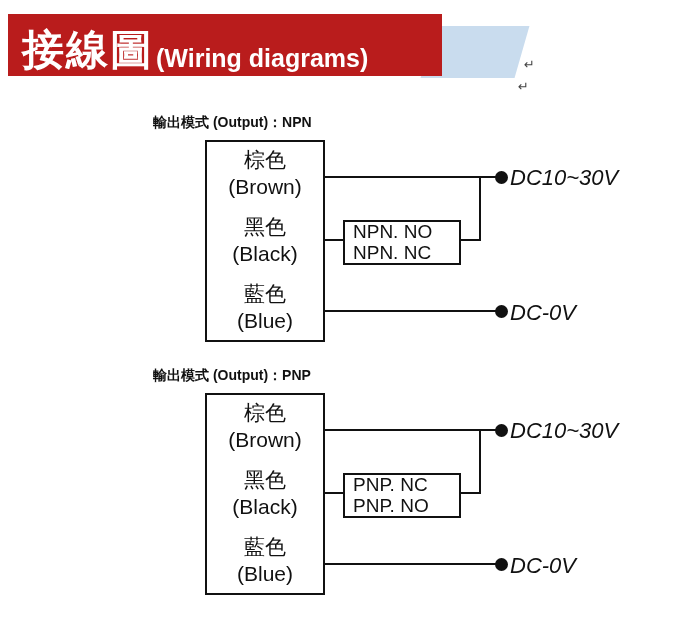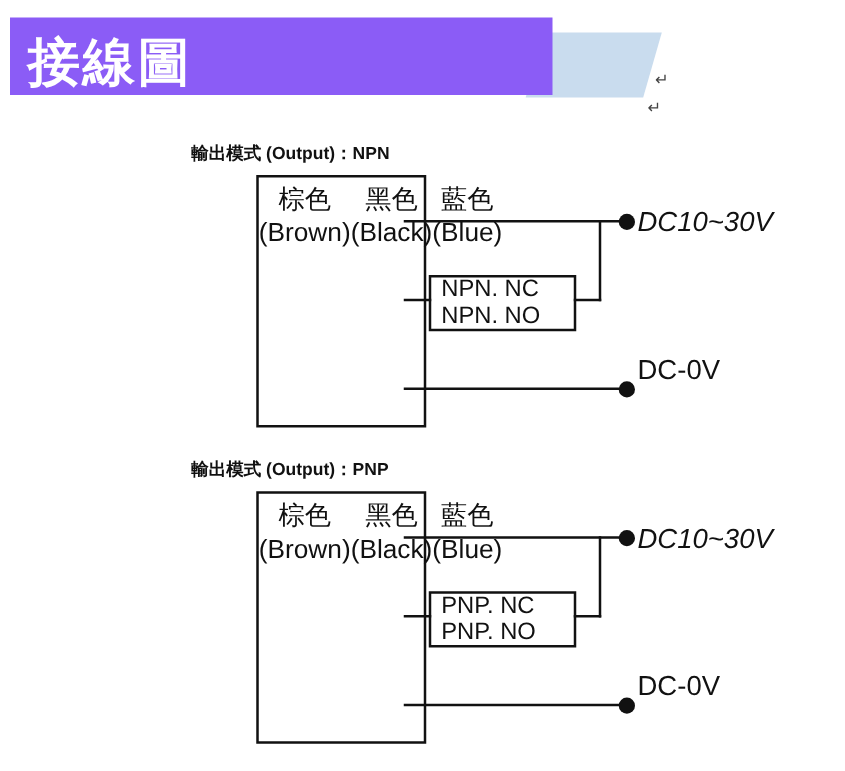--- a/index.html
+++ b/index.html
@@ -9,43 +9,43 @@
     overflow:hidden;
   }
 
   
   .banner-shadow {
     position:absolute; left:428px; top:26px; width:94px; height:52px;
     background:#c9dcee; transform:skewX(-16deg); z-index:1;
   }
   .banner {
     position:absolute; left:8px; top:14px; width:434px; height:62px;
-    background:#8b5cf6; z-index:2; box-sizing:border-box;
+    background:#b91c1c; z-index:2; box-sizing:border-box;
     display:flex; align-items:flex-end; padding:0 16px 5px 14px;
   }
   .banner-cjk { font-size:42px; font-weight:bold; color:#ffffff; line-height:1; letter-spacing:2px; }
   .banner-en  { font-size:25px; font-weight:bold; color:#ffffff; line-height:1.05; margin-left:2px; }
   .retmark {
     position:absolute; z-index:3; font-size:13px; color:#444444;
     font-family:"DejaVu Sans",sans-serif; line-height:1;
   }
   .r1 { left:524px; top:58px; }
   .r2 { left:518px; top:80px; }
 
   
   .diagram { position:absolute; left:0; width:676px; height:252px; }
   .d1 { top:112px; }
   .d2 { top:365px;padding-left:28px; }
 
   .dlabel { position:absolute; left:153px; top:2px; font-size:14px; font-weight:bold; }
 
   .sensor-box {
-    position:absolute; left:205px; top:28px; width:136px; height:202px;
+    position:absolute; left:205px; top:28px; width:120px; height:202px;
     border:2px solid #111111; box-sizing:border-box;
-    display:flex; justify-content:space-between;
+    display:flex; flex-direction:column; justify-content:space-between;
     padding:5px 0;
   }
   .wire-group { text-align:center; font-size:21px; line-height:1.28; }
 
   .line { position:absolute; background:#111111; }
   .brown-line { left:323px; top:64px;  width:180px; height:2px; }
   .black-line { left:323px; top:127px; width:22px;  height:2px; }
   .out-line   { left:459px; top:127px; width:22px;  height:2px; }
   .vert-line  { left:479px; top:64px;  width:2px;   height:65px; }
   .blue-line  { left:323px; top:198px; width:180px; height:2px; }
@@ -56,30 +56,31 @@
     display:flex; flex-direction:column; justify-content:center;
     padding-left:8px; font-size:19px; line-height:1.08;
   }
 
   .dot { position:absolute; width:13px; height:13px; border-radius:50%; background:#111111; }
   .dot-pos { left:495px; top:59px; }
   .dot-neg { left:495px; top:193px; }
 
   .term { position:absolute; font-size:22px; }
   .term-pos { left:510px; top:53px;font-style:italic; }
-  .term-neg { left:510px; top:171px; }
+  .term-neg { left:510px; top:188px;font-style:italic; }
 </style>
 </head>
 <body>
 
 <div class="page">
 
   <div class="banner-shadow"></div>
   <div class="banner">
     <span class="banner-cjk">接線圖</span>
+    <span class="banner-en">(Wiring diagrams)</span>
   </div>
   <span class="retmark r1">↵</span>
   <span class="retmark r2">↵</span>
 
   <div class="diagram d1">
     <div class="dlabel">輸出模式 (Output)：NPN</div>
 
     <div class="sensor-box">
       <div class="wire-group">
         <div>棕色</div>
@@ -95,22 +96,22 @@
       </div>
     </div>
 
     <div class="line brown-line"></div>
     <div class="line black-line"></div>
     <div class="line out-line"></div>
     <div class="line vert-line"></div>
     <div class="line blue-line"></div>
 
     <div class="switch-box">
+      <div>NPN. NO</div>
       <div>NPN. NC</div>
-      <div>NPN. NO</div>
     </div>
 
     <div class="dot dot-pos"></div>
     <div class="term term-pos">DC10~30V</div>
     <div class="dot dot-neg"></div>
     <div class="term term-neg">DC-0V</div>
   </div>
 
   <div class="diagram d2">
     <div class="dlabel">輸出模式 (Output)：PNP</div>

